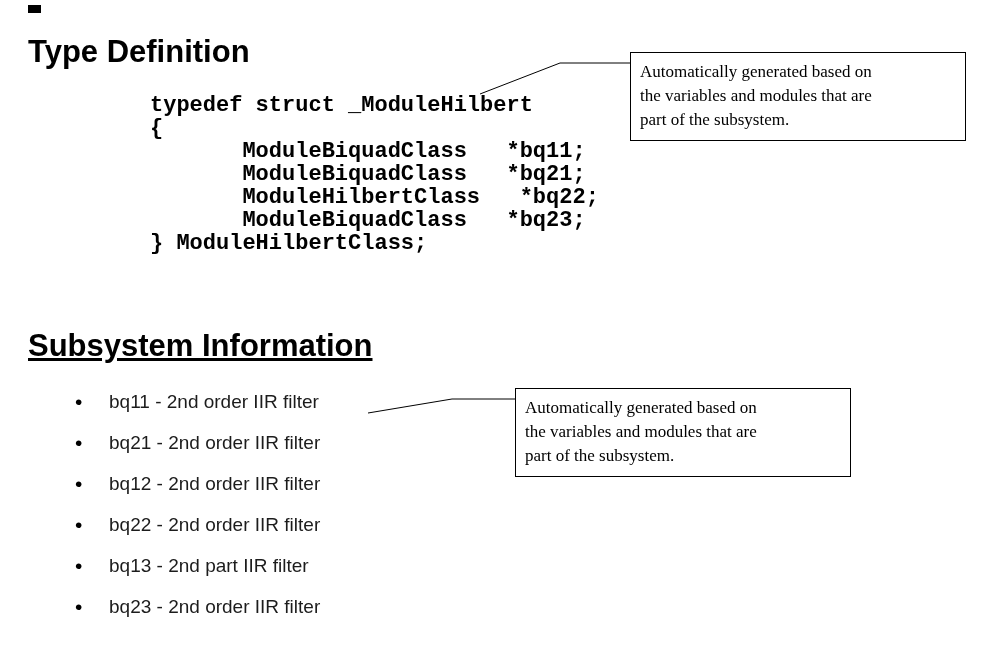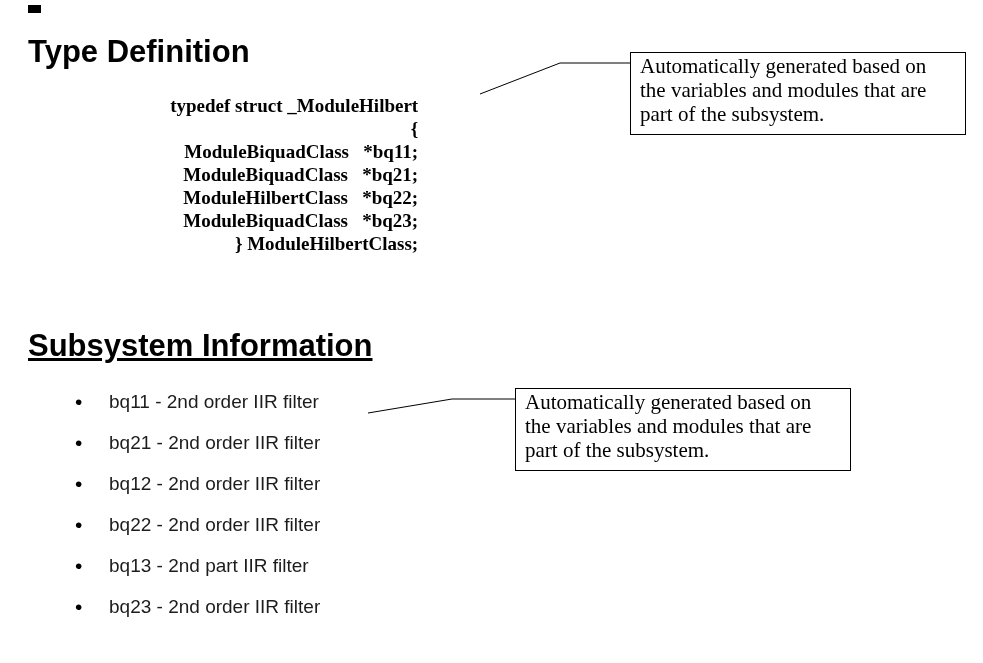--- a/index.html
+++ b/index.html
@@ -33,38 +33,37 @@
     letter-spacing: 0px;
     color: #000000;
   }
   .h1-type { left: 28px; top: 34px; }
   .h1-sub  { left: 28px; top: 328px; text-decoration: underline; }
 
   .code {
     position: absolute;
     left: 150px;
     top: 94px;
-    font-family: Liberation Serif, serif;
+    font-family: Liberation Mono, monospace;
     font-weight: bold;
-    font-size: 19px;
+    font-size: 22px;
     line-height: 23px;
     color: #000000;
-    text-align: right;
   }
   .code-line { white-space: pre; }
 
   .callout {
     position: absolute;
     box-sizing: border-box;
     width: 336px;
     border: 1px solid #000000;
     background: #ffffff;
-    padding: 1px 9px 8px 9px;
+    padding: 7px 9px 8px 9px;
     font-family: "Liberation Serif", serif;
-    font-size: 21px;
+    font-size: 17px;
     line-height: 24px;
     color: #000000;
   }
   .callout-1 { left: 630px; top: 52px; }
   .callout-2 { left: 515px; top: 388px; }
 
   .bullets {
     position: absolute;
     left: 75px;
     top: 392px;

